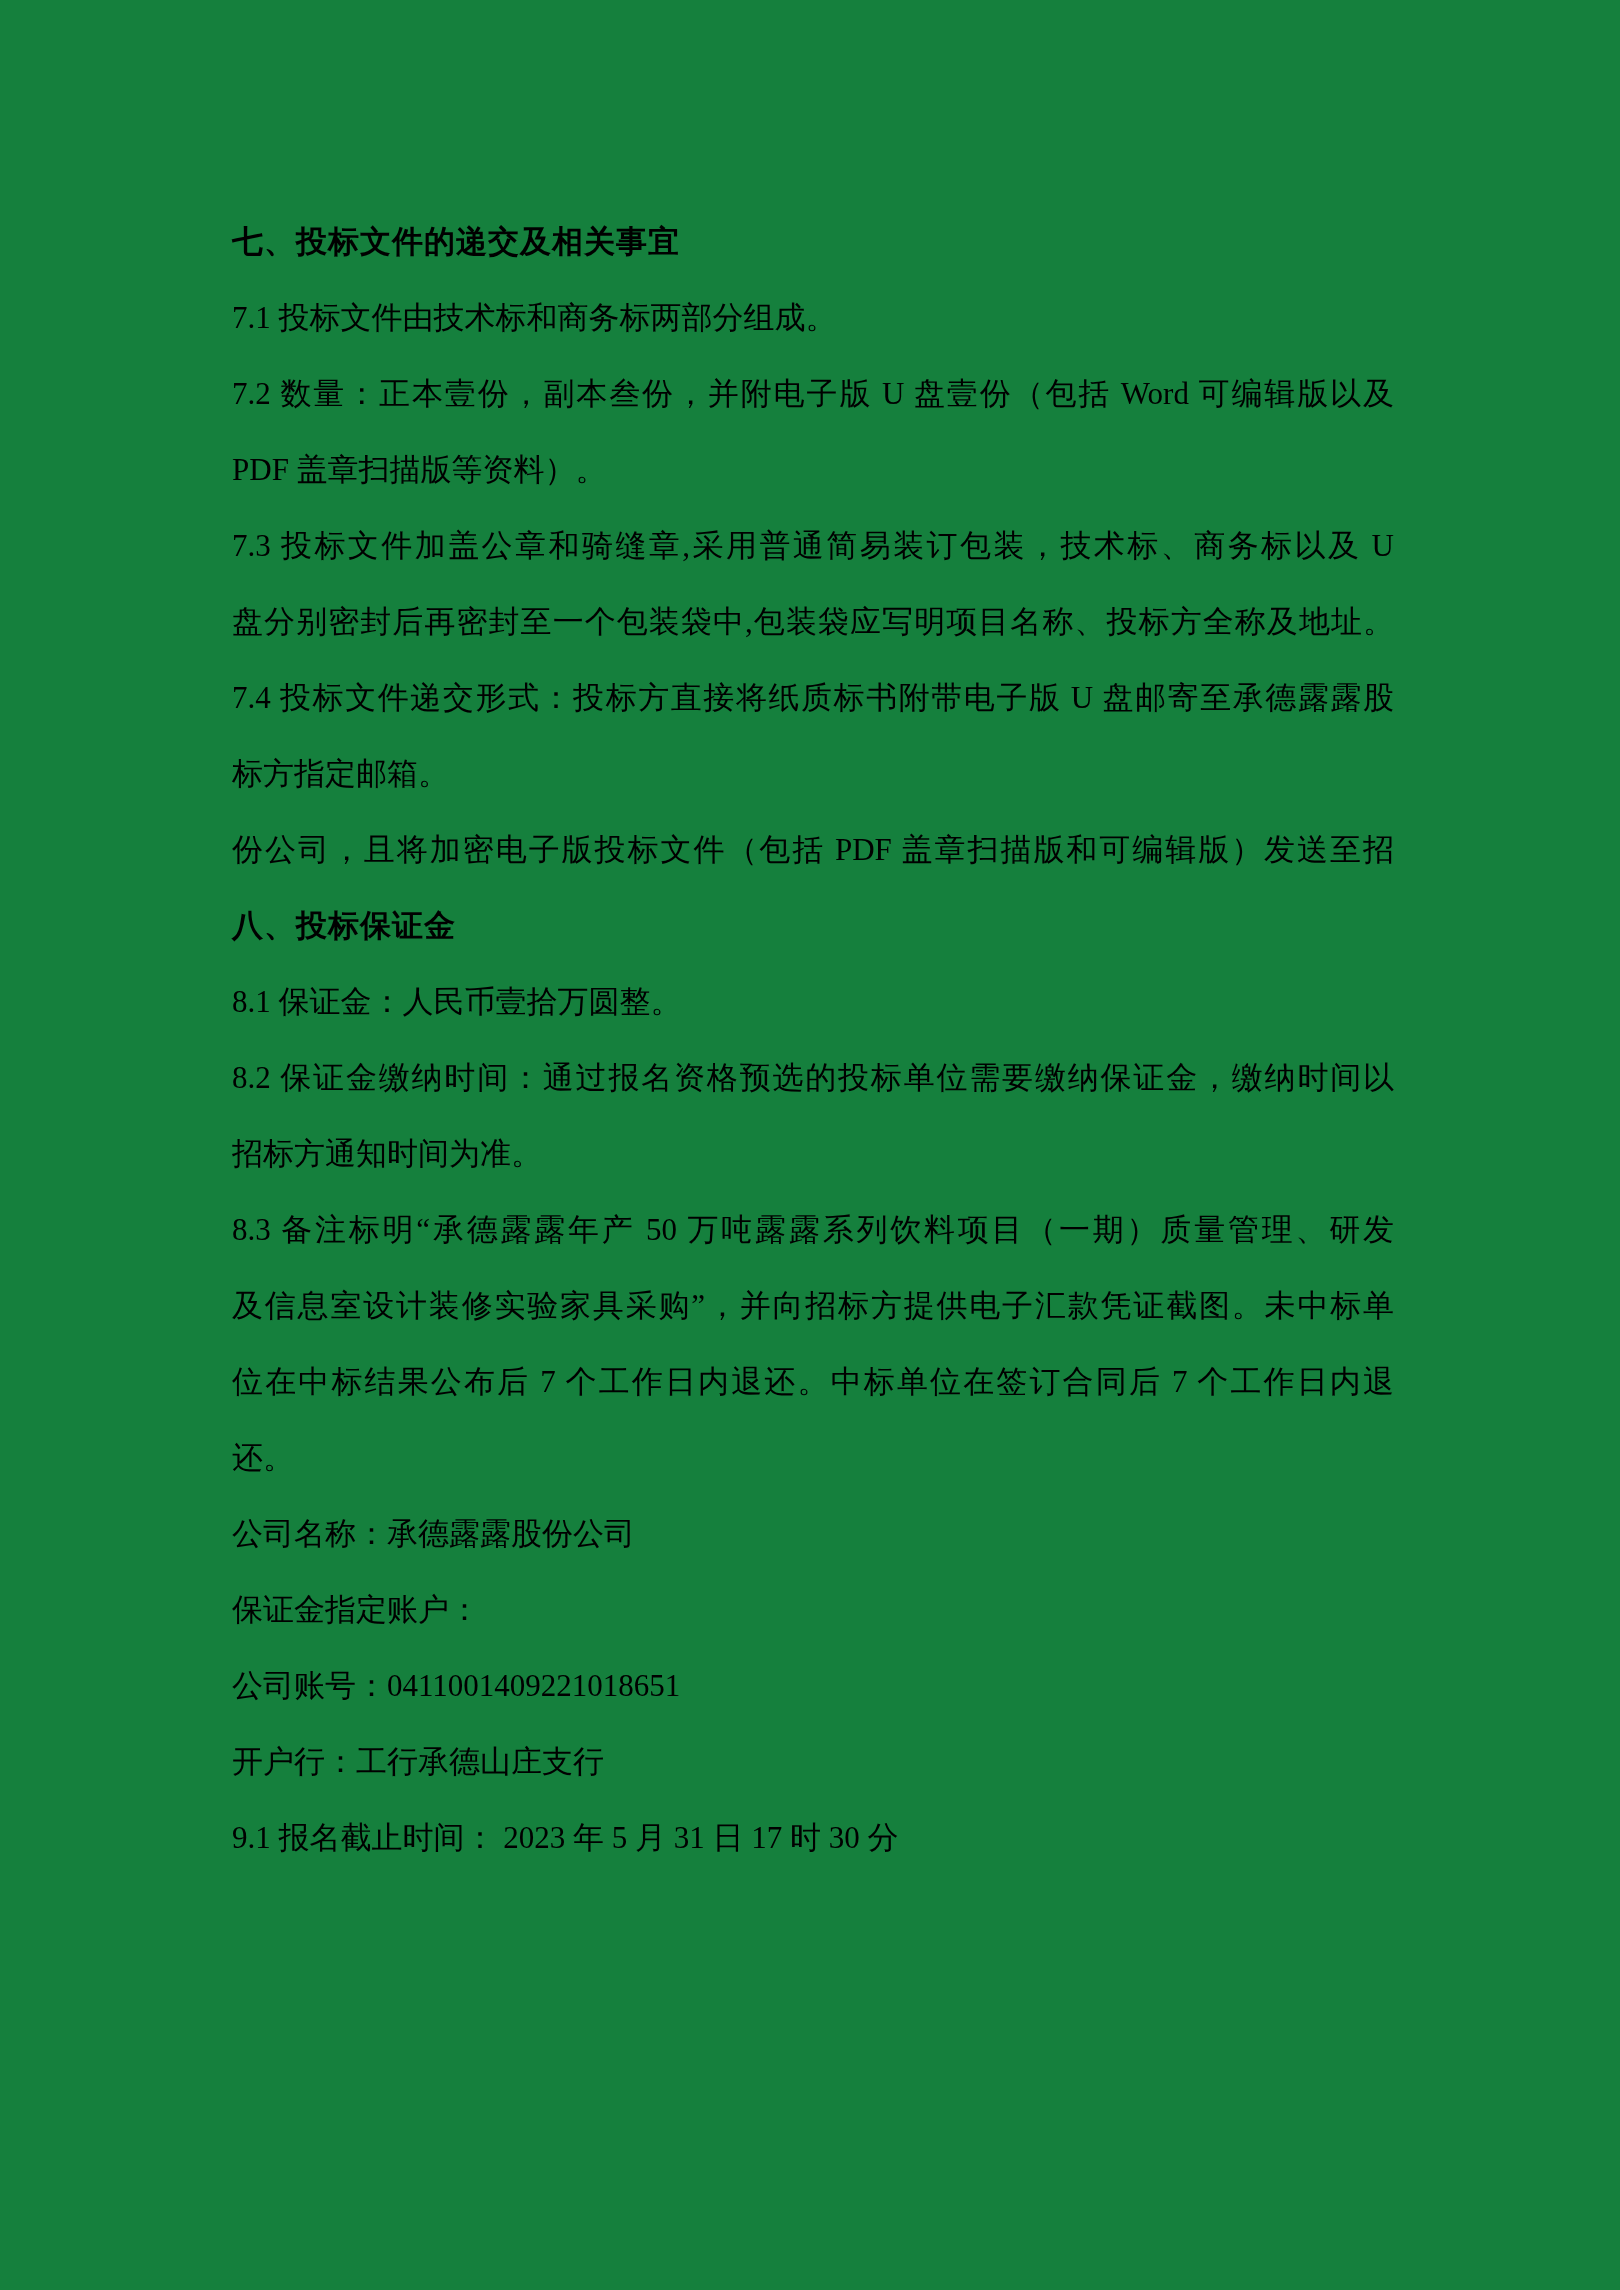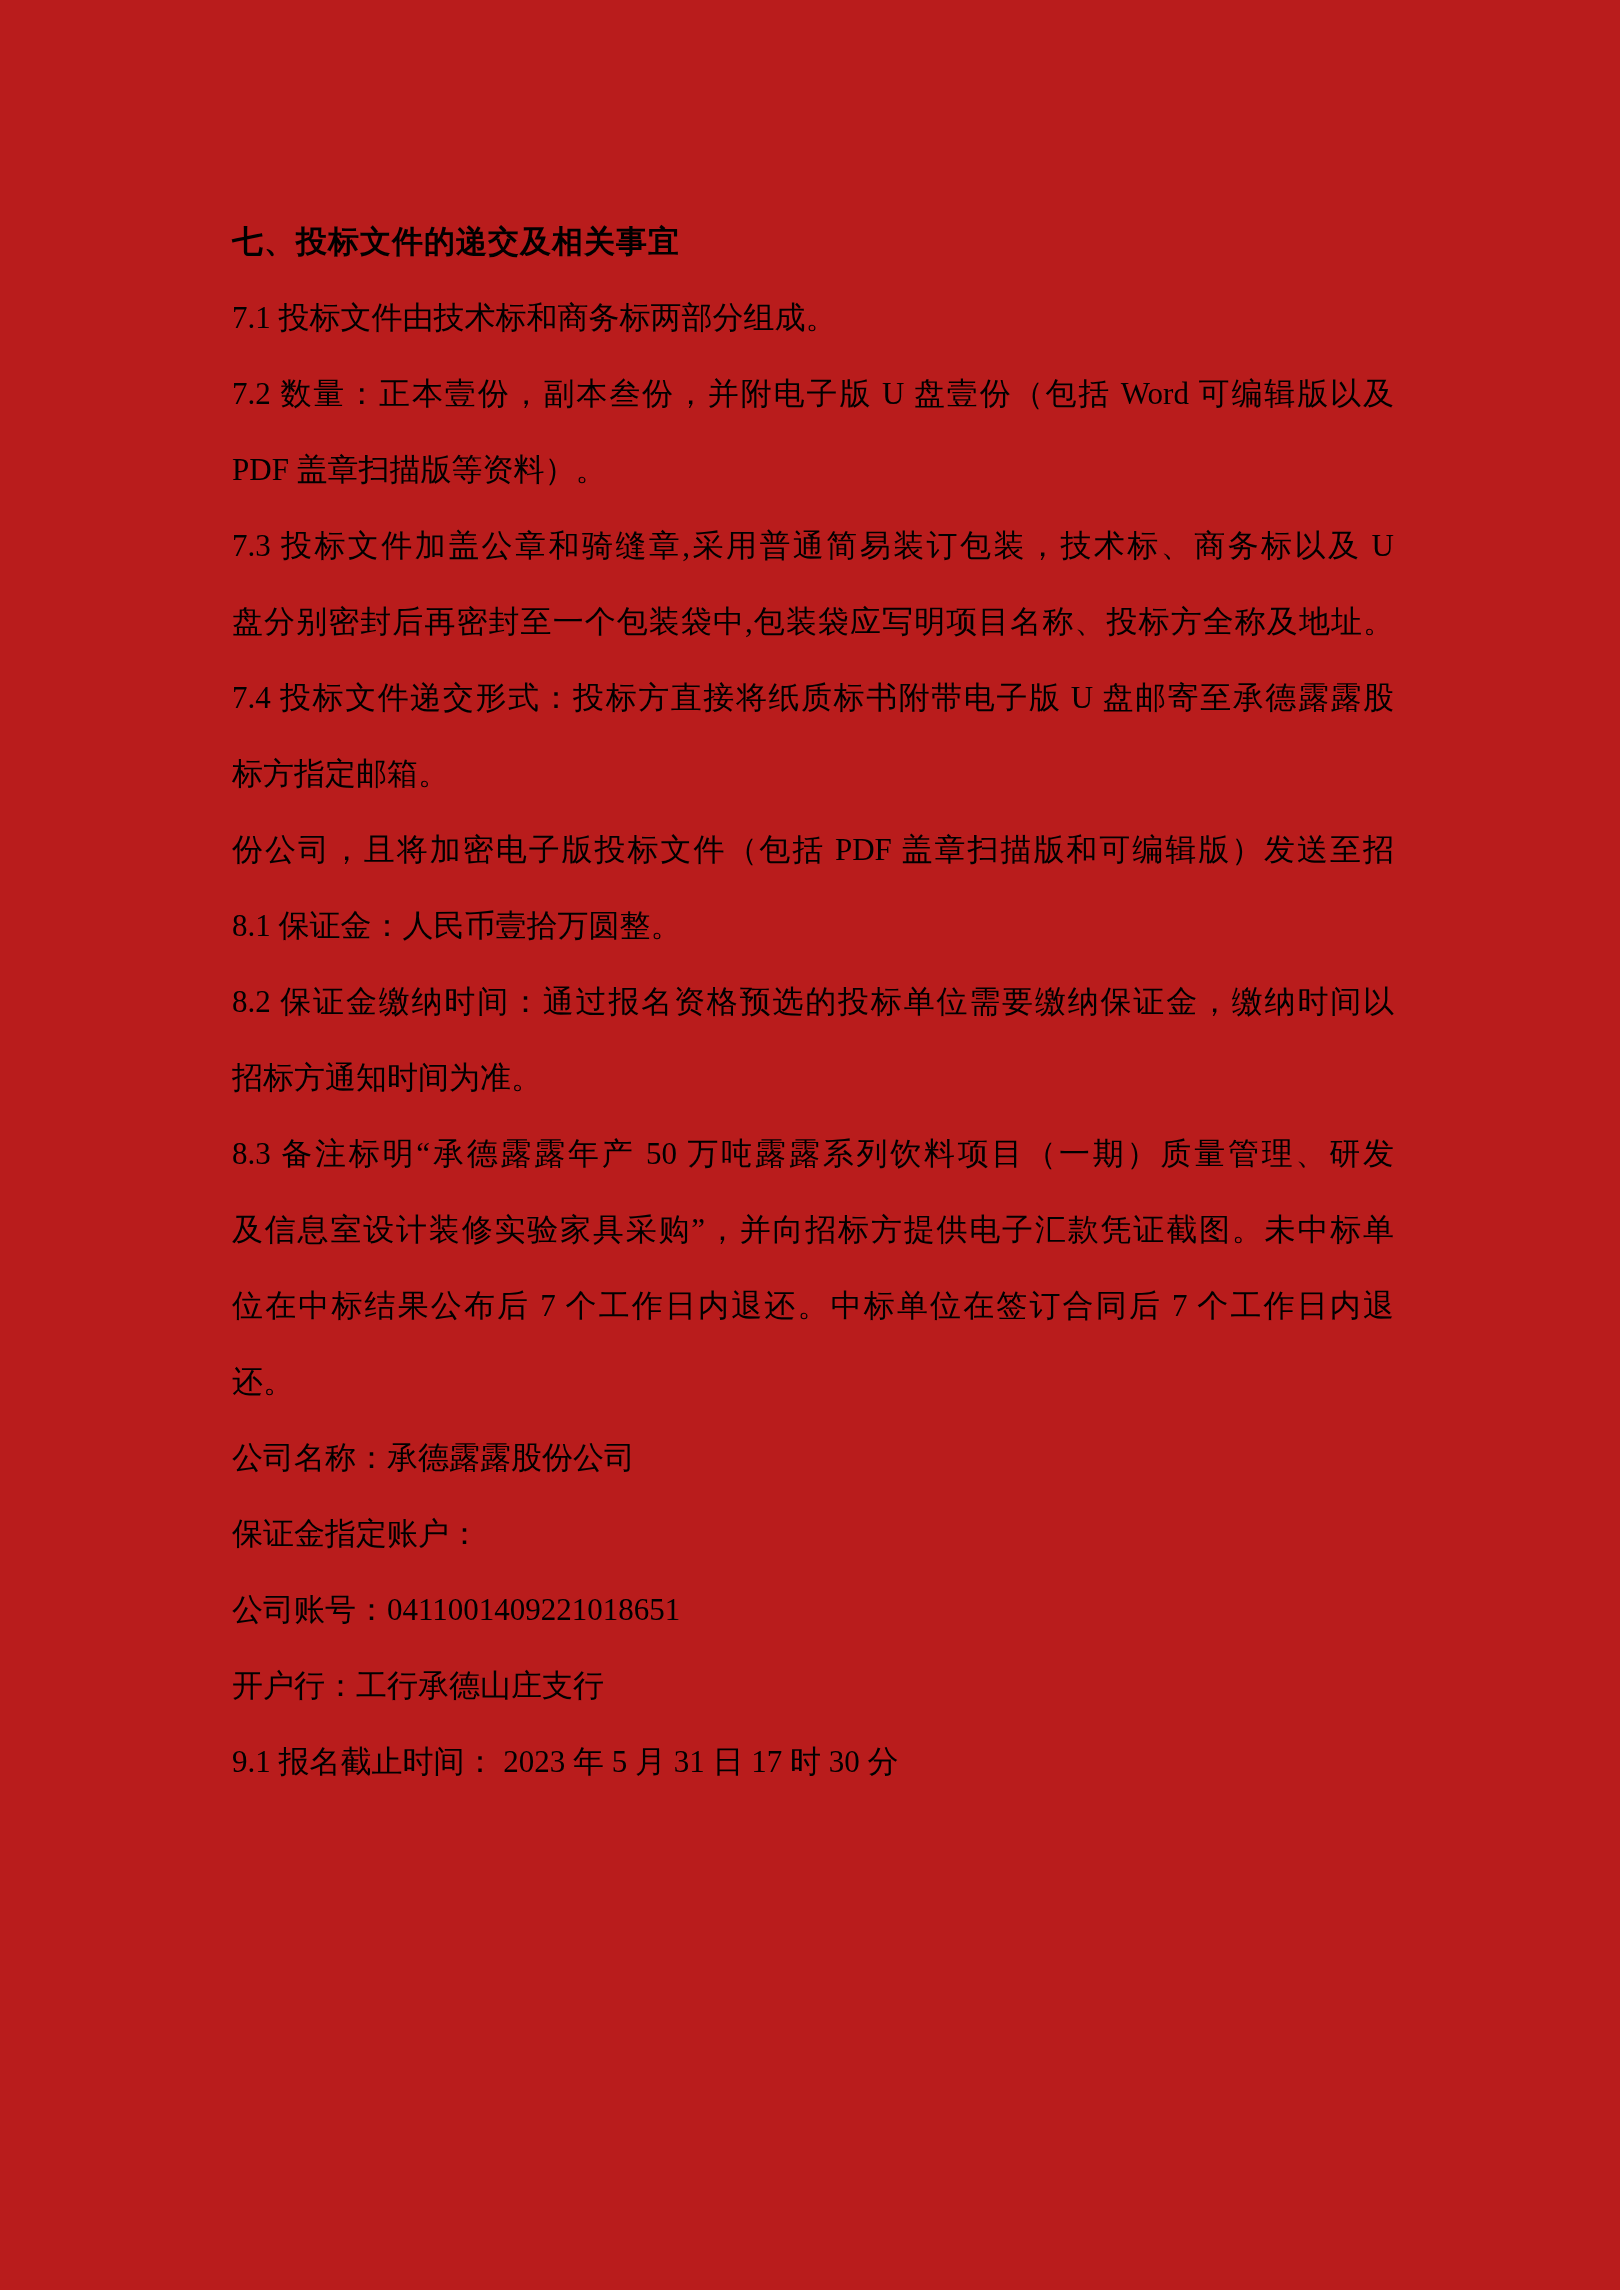--- a/index.html
+++ b/index.html
@@ -36,30 +36,31 @@
   .seg { color: inherit; }
   .seg.underlined {
     text-decoration-color: #000000;
     text-decoration-thickness: 2.9px;
     text-underline-offset: 12.7px;
   }
 </style>
 </head>
 <body>
 
-<div class="page" style="background: #b91c1c; color: rgb(0, 0, 0);">
+<div class="page" style="background: #15803d; color: rgb(0, 0, 0);">
     <div class="line heading">七、投标文件的递交及相关事宜</div>
     <div class="line"><span class="seg">7.1 投标文件由技术标和商务标两部分组成。</span></div>
     <div class="line fill"><span class="seg">7.2 数量：正本壹份，副本叁份，并附电子版 U 盘壹份（包括 Word 可编辑版以及</span></div>
     <div class="line"><span class="seg">PDF 盖章扫描版等资料）。</span></div>
     <div class="line fill"><span class="seg">7.3 投标文件加盖公章和骑缝章,采用普通简易装订包装，技术标、商务标以及 U</span></div>
     <div class="line fill"><span class="seg">盘分别密封后再密封至一个包装袋中,包装袋应写明项目名称、投标方全称及地址。</span></div>
     <div class="line fill"><span class="seg">7.4 投标文件递交形式：投标方直接将纸质标书附带电子版 U 盘邮寄至承德露露股</span></div>
     <div class="line"><span class="seg">标方指定邮箱。</span></div>
     <div class="line fill"><span class="seg">份公司，且将加密电子版投标文件（包括 PDF 盖章扫描版和可编辑版）发送至招</span></div>
+    <div class="line heading">八、投标保证金</div>
     <div class="line"><span class="seg">8.1 保证金：人民币壹拾万圆整。</span></div>
     <div class="line fill"><span class="seg">8.2 保证金缴纳时间：通过报名资格预选的投标单位需要缴纳保证金，缴纳时间以</span></div>
     <div class="line"><span class="seg">招标方通知时间为准。</span></div>
     <div class="line fill"><span class="seg">8.3 备注标明“承德露露年产 50 万吨露露系列饮料项目（一期）质量管理、研发</span></div>
     <div class="line fill"><span class="seg">及信息室设计装修实验家具采购”，并向招标方提供电子汇款凭证截图。未中标单</span></div>
     <div class="line fill"><span class="seg">位在中标结果公布后 7 个工作日内退还。中标单位在签订合同后 7 个工作日内退</span></div>
     <div class="line"><span class="seg">还。</span></div>
     <div class="line"><span class="seg">公司名称：承德露露股份公司</span></div>
     <div class="line"><span class="seg">保证金指定账户：</span></div>
     <div class="line"><span class="seg">公司账号：0411001409221018651</span></div>

